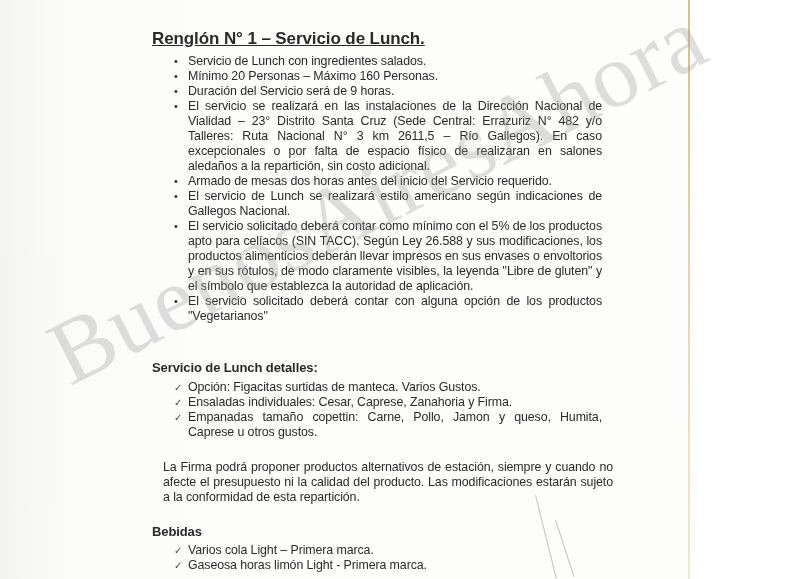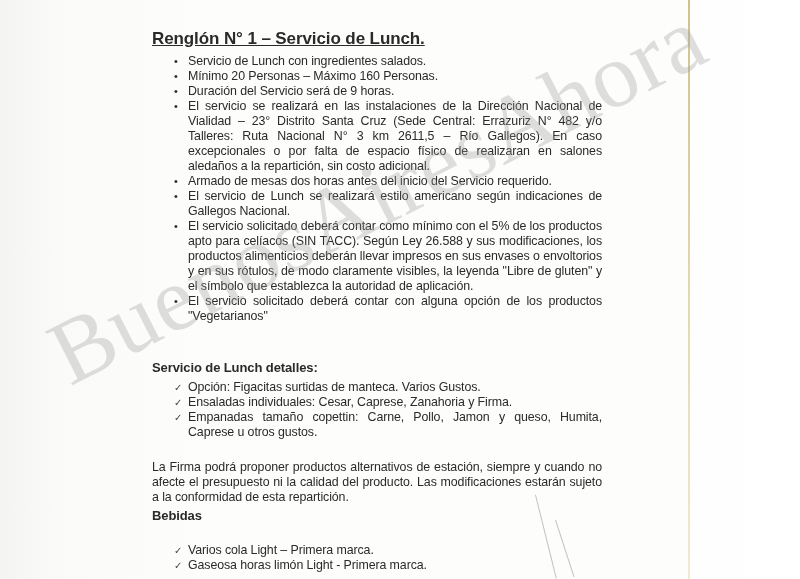--- a/index.html
+++ b/index.html
@@ -12,21 +12,21 @@
   .page { position:absolute; left:0; top:0; width:800px; height:579px; background:linear-gradient(90deg,#f4f4f3 0,#fafaf9 60px,#fdfdfc 200px,#fdfdfc 680px,#fefefe 690px,#ffffff 800px); }
   .fold-line { position:absolute; left:688px; top:0; width:2px; height:579px; background:linear-gradient(180deg,#c8b77a 0,#d9cc98 40%,#e4dab0 70%,#ece6cc 100%); opacity:.85; }
   .stroke { position:absolute; width:1px; background:#9a9a9a; opacity:.6; transform-origin:top left; }
   .content { position:absolute; left:152px; top:0; width:460px; font-size:12.4px; letter-spacing:-0.1px; }
   .title { position:absolute; left:0; top:29px; font-weight:bold; text-decoration:underline; font-size:17px; white-space:nowrap; }
   .sec-title { position:absolute; left:0; font-weight:bold; font-size:13px; white-space:nowrap; }
   ul { list-style:none; margin:0; padding:0; position:absolute; left:22px; width:428px; }
   li { position:relative; padding-left:14px; line-height:15px; text-align:justify; }
   li.bullet::before { content:"•"; position:absolute; left:0; top:0; font-size:11px; }
   li.check::before { content:"✓"; position:absolute; left:0; top:0; font-size:10px; color:#444; }
-  .para { position:absolute; left:0; width:450px; line-height:15px; text-align:justify; }
+  .para { position:absolute; left:11px; width:450px; line-height:15px; text-align:justify; }
   .watermark { position:absolute; left:80px; top:300px; font-family:"Liberation Serif", serif; font-size:92px; color:#9c9c9c; opacity:.32; transform:rotate(-27deg); transform-origin:left bottom; white-space:nowrap; letter-spacing:1px; pointer-events:none; }
 </style>
 </head>
 <body>
 
 <div class="page">
   <div class="fold-line"></div>
   <div class="stroke" style="left:535px;top:495px;height:86px;transform:rotate(-14deg);"></div>
   <div class="stroke" style="left:555px;top:520px;height:60px;transform:rotate(-18deg);"></div>
 
@@ -46,21 +46,21 @@
 
     <div class="sec-title" style="top:360px;">Servicio de Lunch detalles:</div>
     <ul style="top:380px;">
       <li class="check">Opción: Figacitas surtidas de manteca. Varios Gustos.</li>
       <li class="check">Ensaladas individuales: Cesar, Caprese, Zanahoria y Firma.</li>
       <li class="check">Empanadas tamaño copettin: Carne, Pollo, Jamon y queso, Humita, Caprese u otros gustos.</li>
     </ul>
 
     <div class="para" style="top:460px;">La Firma podrá proponer productos alternativos de estación, siempre y cuando no afecte el presupuesto ni la calidad del producto. Las modificaciones estarán sujeto a la conformidad de esta repartición.</div>
 
-    <div class="sec-title" style="top:508px;">Bebidas</div>
+    <div class="sec-title" style="top:524px;">Bebidas</div>
     <ul style="top:543px;">
       <li class="check">Varios cola Light – Primera marca.</li>
       <li class="check">Gaseosa horas limón Light - Primera marca.</li>
     </ul>
   </div>
 
   <div class="watermark">BuenosAiresAhora</div>
 </div>
 
 </body></html>

